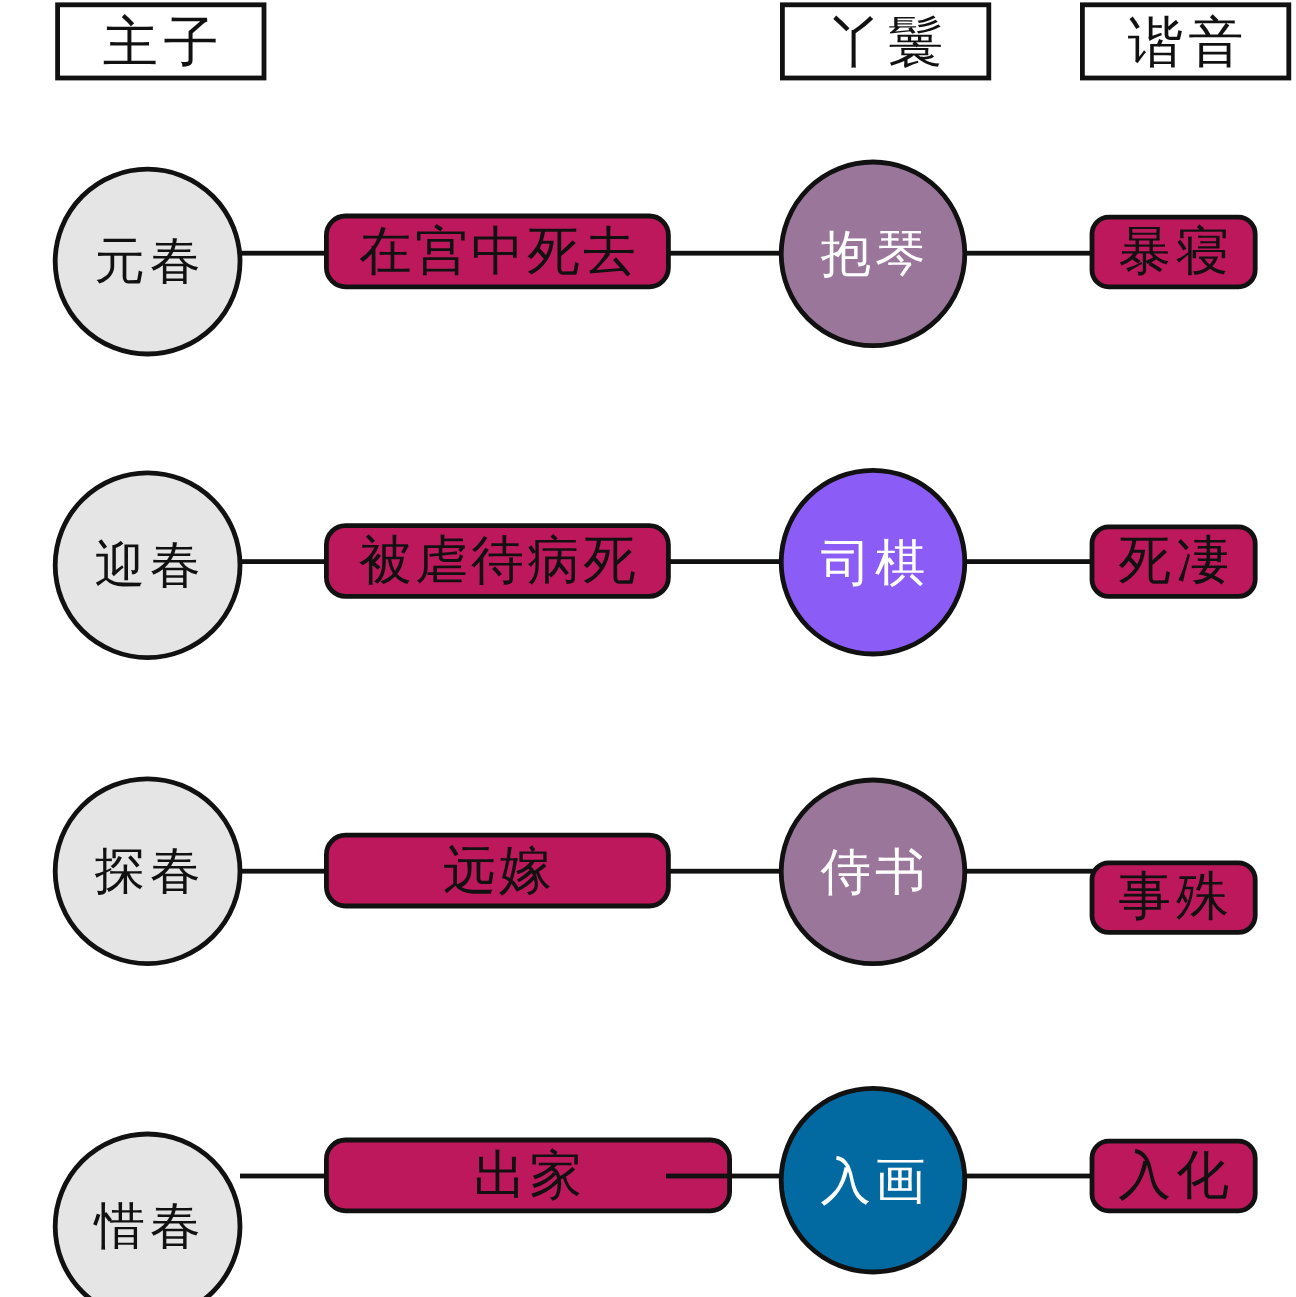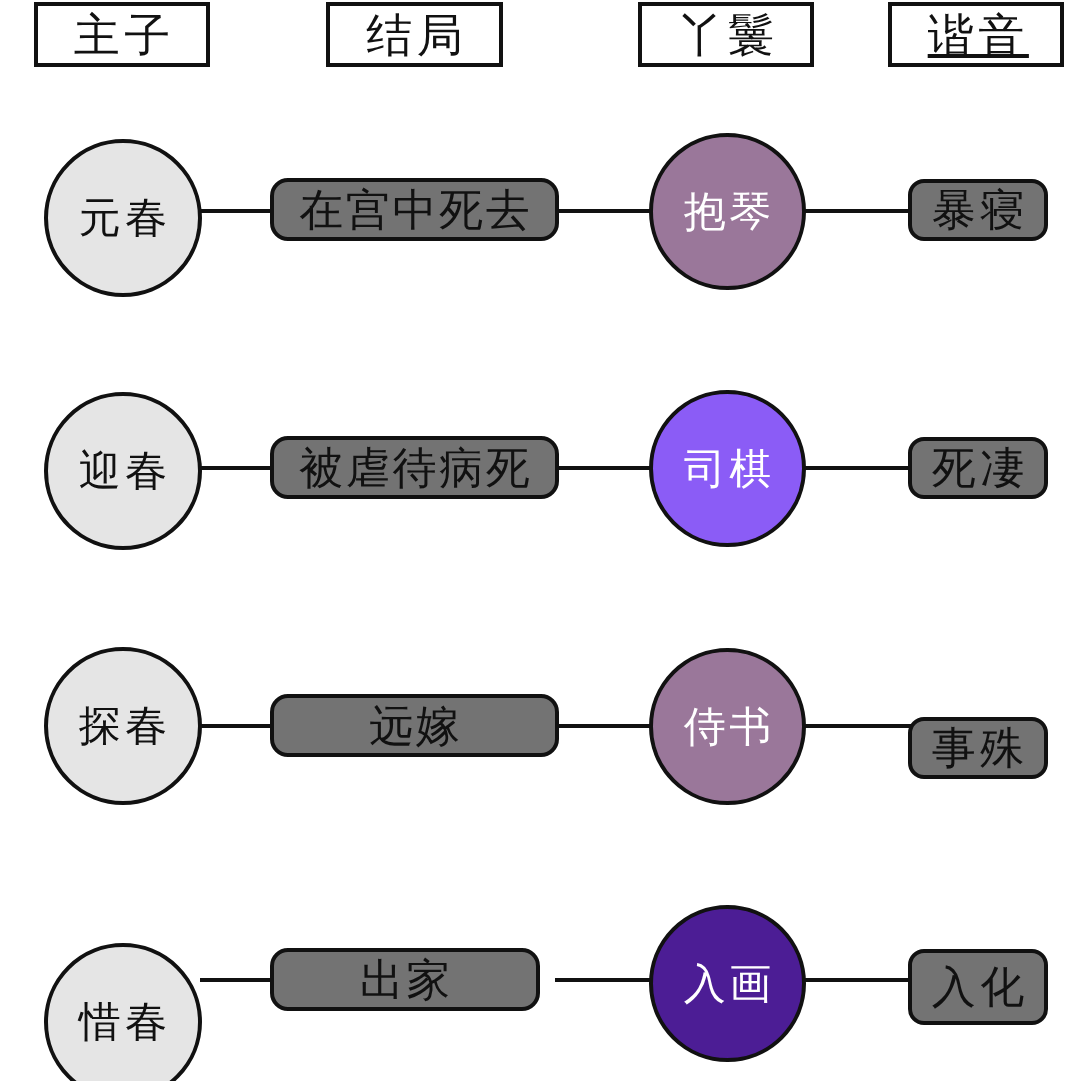--- a/index.html
+++ b/index.html
@@ -27,20 +27,21 @@
     border: 4px solid #111111;
     background: #ffffff;
     display: flex;
     align-items: center;
     justify-content: center;
     color: #111111;
     letter-spacing: 0.10em;
     text-indent: 0.10em;
     font-size: 46px;
     line-height: 1;
+    margin-left: 12px;
   }
 
   
   .master-circle {
     position: absolute;
     box-sizing: border-box;
     border: 4px solid #111111;
     background: #e5e5e5;
     border-radius: 50%;
     display: flex;
@@ -67,21 +68,21 @@
     letter-spacing: 0.08em;
     text-indent: 0.08em;
     line-height: 1;
   }
 
   
   .rbox {
     position: absolute;
     box-sizing: border-box;
     border: 4px solid #111111;
-    background: #737373;
+    background: #be185d;
     border-radius: 18px;
     display: flex;
     align-items: center;
     justify-content: center;
     color: #111111;
     font-size: 44px;
     letter-spacing: 0.06em;
     text-indent: 0.06em;
     line-height: 1;
   }
@@ -100,29 +101,26 @@
 </style>
 </head>
 <body>
 
 <div id="stage">
 
   <div class="header-box" style="left:34px; top:2px; width:176px; height:65px;">
     <span>主子</span>
   </div>
 
-  <div class="header-box" style="left:326px; top:2px; width:177px; height:65px;">
-    <span>结局</span>
-  </div>
 
   <div class="header-box" style="left:638px; top:2px; width:176px; height:65px;">
     <span>丫鬟</span>
   </div>
 
-  <div class="header-box" style="left:888px; top:2px; width:176px; height:65px;text-decoration:underline;">
+  <div class="header-box" style="left:888px; top:2px; width:176px; height:65px;">
     <span>谐音</span>
   </div>
 
   <div class="master-circle" style="left:44px; top:139px; width:158px; height:158px;">
     <span>元春</span>
   </div>
   <div class="connector" style="left:200px; top:209px; width:74px;"></div>
   <div class="rbox" style="left:270px; top:178px; width:289px; height:63px;">
     <span>在宫中死去</span>
   </div>
@@ -164,25 +162,25 @@
   </div>
   <div class="connector" style="left:803px; top:724px; width:110px;"></div>
   <div class="rbox narrow" style="left:908px; top:717px; width:140px; height:62px;">
     <span>事殊</span>
   </div>
 
   <div class="master-circle" style="left:44px; top:943px; width:158px; height:158px;">
     <span>惜春</span>
   </div>
   <div class="connector" style="left:200px; top:978px; width:74px;"></div>
-  <div class="rbox" style="left:270px; top:948px; width:270px; height:63px;">
+  <div class="rbox" style="left:270px; top:948px; width:340px; height:63px;">
     <span>出家</span>
   </div>
   <div class="connector" style="left:555px; top:978px; width:98px;"></div>
-  <div class="maid-circle" style="left:649px; top:905px; width:157px; height:157px; background:#4c1d95;">
+  <div class="maid-circle" style="left:649px; top:905px; width:157px; height:157px; background:#0369a1;">
     <span>入画</span>
   </div>
   <div class="connector" style="left:803px; top:978px; width:110px;"></div>
-  <div class="rbox narrow" style="left:908px; top:949px; width:140px; height:76px;">
+  <div class="rbox narrow" style="left:908px; top:949px; width:140px; height:62px;">
     <span>入化</span>
   </div>
 
 </div>
 
 </body></html>

